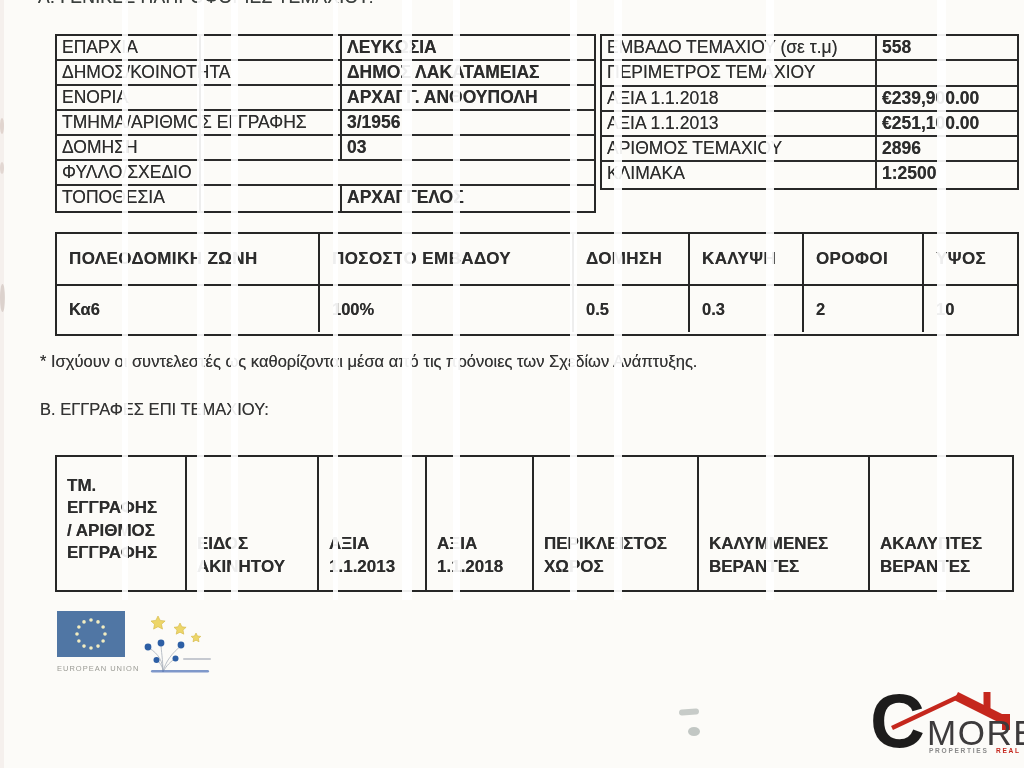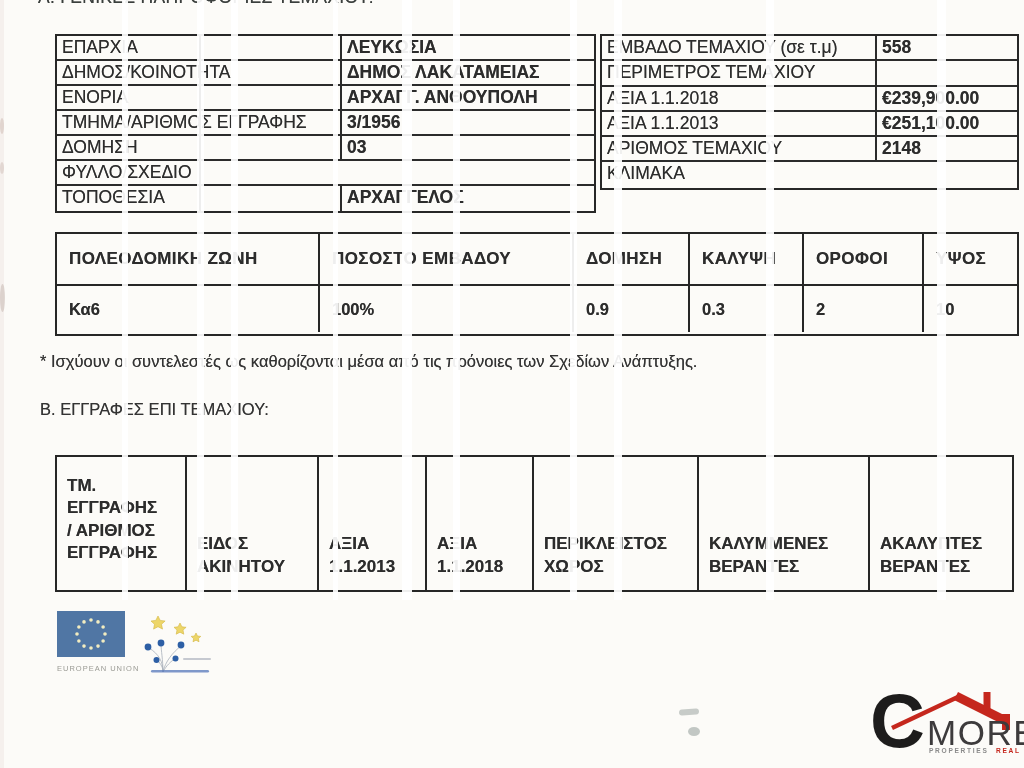--- a/index.html
+++ b/index.html
@@ -122,37 +122,38 @@
   <div class="kv-row">
     <div class="kv-label scan-text"><span>ΑΞΙΑ 1.1.2018</span></div>
     <div class="kv-value scan-text"><span>€239,900.00</span></div>
   </div>
   <div class="kv-row">
     <div class="kv-label scan-text"><span>ΑΞΙΑ 1.1.2013</span></div>
     <div class="kv-value scan-text"><span>€251,100.00</span></div>
   </div>
   <div class="kv-row">
     <div class="kv-label scan-text"><span>ΑΡΙΘΜΟΣ ΤΕΜΑΧΙΟΥ</span></div>
-    <div class="kv-value scan-text"><span>2148</span></div>
+    <div class="kv-value scan-text"><span>2896</span></div>
   </div>
   <div class="kv-row">
     <div class="kv-label scan-text"><span>ΚΛΙΜΑΚΑ</span></div>
+    <div class="kv-value scan-text"><span>1:2500</span></div>
   </div>
 </div>
 
 <div class="abs" id="tbl-zoning">
   <div class="z-cell z-head scan-text">ΠΟΛΕΟΔΟΜΙΚΗ ΖΩΝΗ</div>
   <div class="z-cell z-head scan-text">ΠΟΣΟΣΤΟ ΕΜΒΑΔΟΥ</div>
   <div class="z-cell z-head scan-text">ΔΟΜΗΣΗ</div>
   <div class="z-cell z-head scan-text">ΚΑΛΥΨΗ</div>
   <div class="z-cell z-head scan-text">ΟΡΟΦΟΙ</div>
   <div class="z-cell z-head scan-text">ΥΨΟΣ</div>
   <div class="z-cell z-val scan-text">Κα6</div>
   <div class="z-cell z-val scan-text">100%</div>
-  <div class="z-cell z-val scan-text">0.9</div>
+  <div class="z-cell z-val scan-text">0.5</div>
   <div class="z-cell z-val scan-text">0.3</div>
   <div class="z-cell z-val scan-text">2</div>
   <div class="z-cell z-val scan-text">10</div>
 </div>
 
 <div class="abs note-line scan-text">* Ισχύουν οι συντελεστές ως καθορίζονται μέσα από τις πρόνοιες των Σχεδίων Ανάπτυξης.</div>
 <div class="abs heading-b scan-text">Β. ΕΓΓΡΑΦΕΣ ΕΠΙ ΤΕΜΑΧΙΟΥ:</div>
 
 <div class="abs" id="tbl-reg">
   <div class="r-cell first scan-text">ΤΜ.

